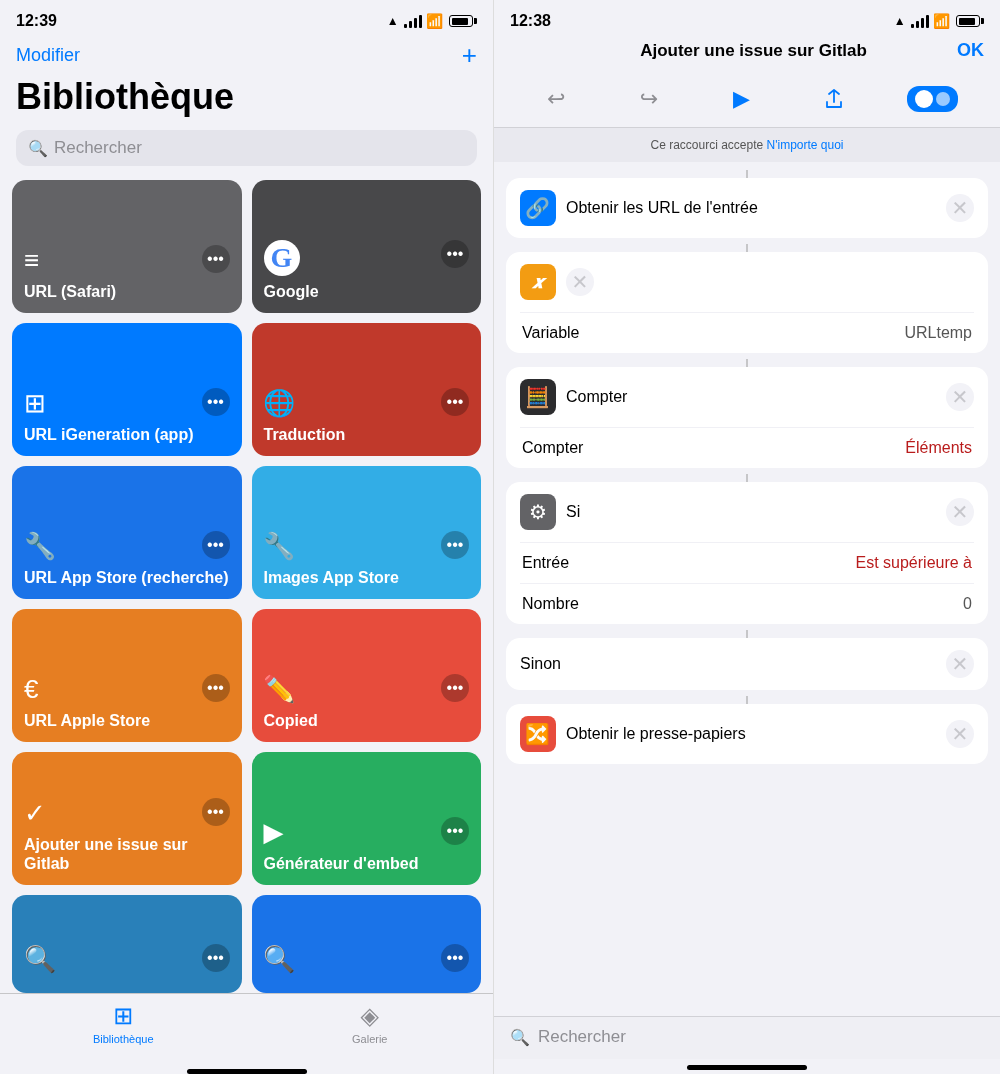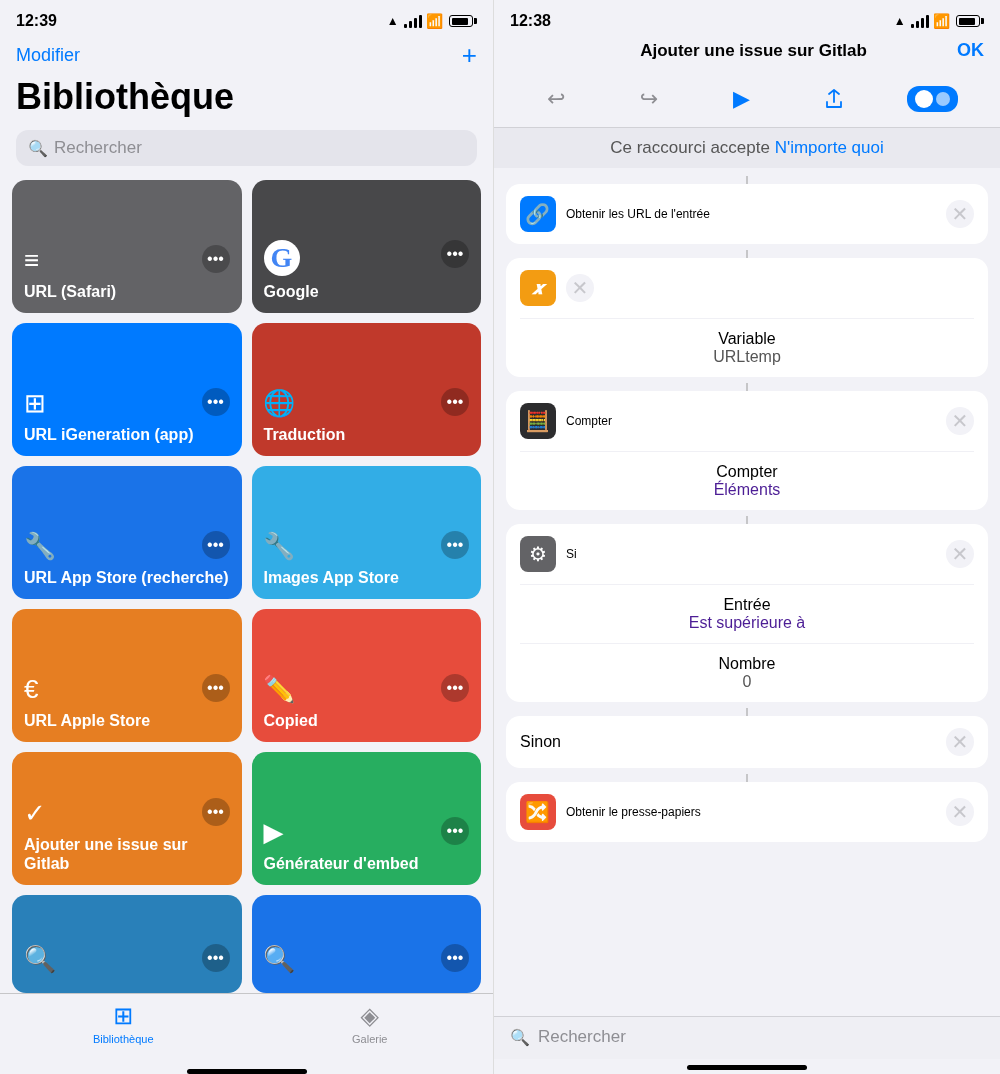--- a/index.html
+++ b/index.html
@@ -203,21 +203,21 @@
     }
     .toggle-dot-small {
       width: 14px; height: 14px;
       background: rgba(255,255,255,0.6);
       border-radius: 50%;
     }
 
     .raccourci-bar {
       background: #e9e9ef;
       padding: 10px 16px;
-      font-size: 17px;
+      font-size: 12px;
       color: #555;
       text-align: center;
     }
     .raccourci-link { color: #007aff; font-weight: 500; }
 
     .workflow-area {
       flex: 1;
       overflow-y: auto;
       padding: 8px 12px;
       display: flex;
@@ -243,42 +243,41 @@
       border-radius: 8px;
       display: flex; align-items: center; justify-content: center;
       font-size: 20px;
       flex-shrink: 0;
     }
     .icon-blue { background: #007aff; color: #fff; }
     .icon-orange { background: #f39c12; color: #fff; }
     .icon-dark { background: #2c2c2e; color: #fff; }
     .icon-gear { background: #636366; color: #fff; }
 
-    .action-title { font-size: 12px; font-weight: 500; color: #000; flex: 1; }
+    .action-title { font-size: 16px; font-weight: 500; color: #000; flex: 1; }
     .action-close {
       color: #c7c7cc;
       font-size: 20px;
       width: 28px; height: 28px;
       background: #f2f2f7;
       border-radius: 50%;
       display: flex; align-items: center; justify-content: center;
     }
 
     .action-divider { height: 1px; background: #f0f0f5; margin: 0 14px; }
 
     .action-row {
       display: flex;
       justify-content: space-between;
       align-items: center;
       padding: 11px 16px;
-      flex-direction: column;
     }
     .action-row-label { font-size: 16px; color: #000; }
     .action-row-value { font-size: 16px; color: #555; }
-    .action-row-value-blue { font-size: 16px; color: #4c1d95; font-weight: 400; }
+    .action-row-value-blue { font-size: 16px; color: #b91c1c; font-weight: 400; }
 
     .connector {
       width: 2px;
       background: #c6c6c8;
       height: 8px;
       margin: 0 auto;
     }
 
     .sinon-card {
       background: #fff;

